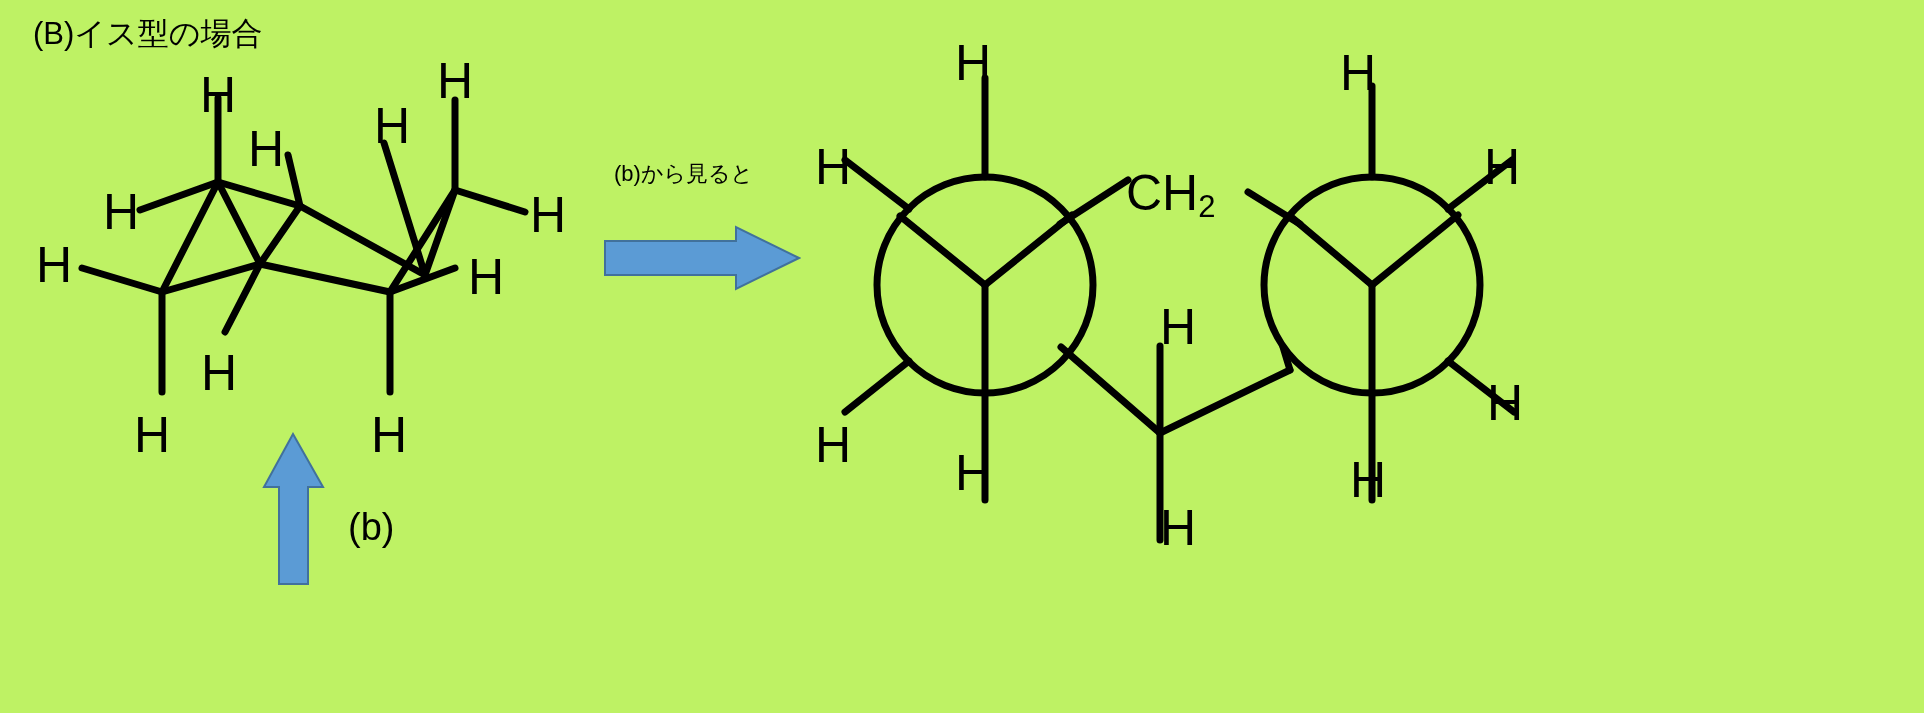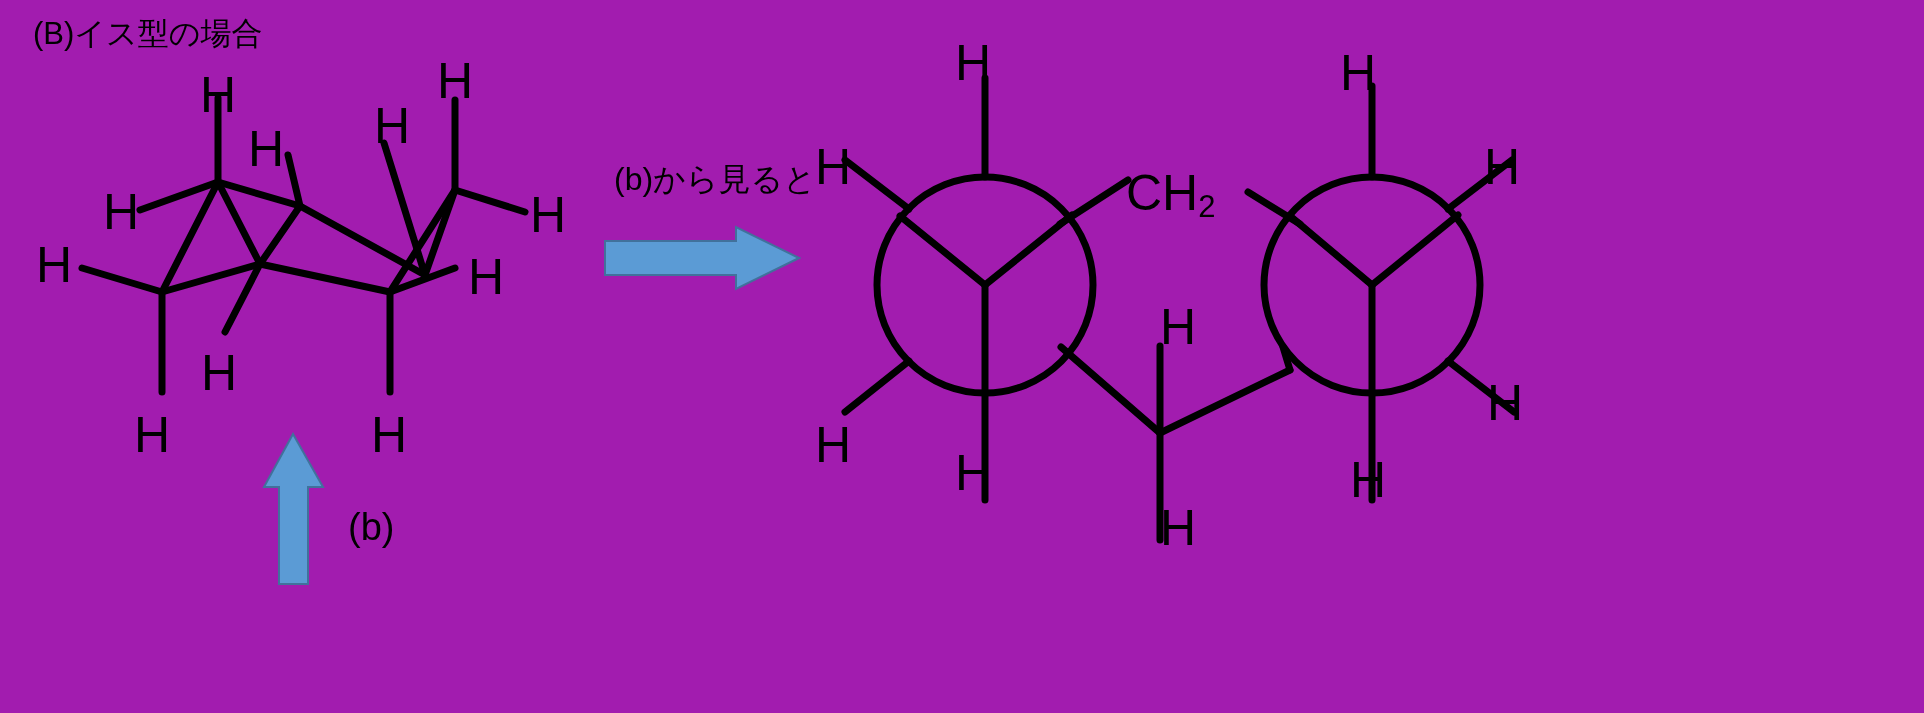--- a/index.html
+++ b/index.html
@@ -7,21 +7,21 @@
     padding: 0;
     background: #ffffff;
   }
   body {
     font-family: "Liberation Sans", "DejaVu Sans", sans-serif;
   }
   #stage {
     position: relative;
     width: 1924px;
     height: 713px;
-    background: #a21caf;
+    background: #bef264;
     overflow: hidden;
   }
   #canvas {
     position: absolute;
     left: 0;
     top: 0;
     width: 1924px;
     height: 713px;
   }
   .lbl {
@@ -43,21 +43,21 @@
   .atom-ch2 sub {
     font-size: 0.62em;
     vertical-align: baseline;
     position: relative;
     top: 0.22em;
   }
   .cap-title {
     font-size: 31px;
   }
   .cap-note {
-    font-size: 32px;
+    font-size: 22px;
   }
   .cap-b {
     font-size: 38px;
   }
 </style>
 </head>
 <body>
 
 <div id="stage">
 

